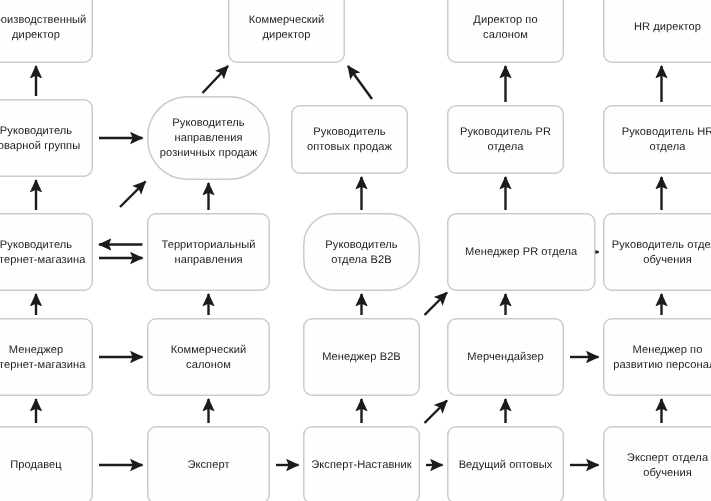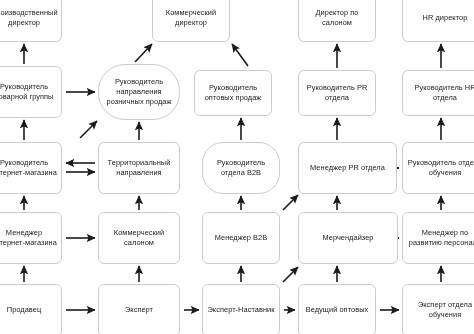--- a/index.html
+++ b/index.html
@@ -137,21 +137,21 @@
       </div>
       <div class="node" style="left: -14px; top: 212px; width: 76px; height: 52px;">
         <span>Менеджер интернет-магазина</span>
       </div>
       <div class="node" style="left: 98px; top: 212px; width: 82px; height: 52px;">
         <span>Коммерческий салоном</span>
       </div>
       <div class="node" style="left: 202px; top: 212px; width: 78px; height: 52px;">
         <span>Менеджер B2B</span>
       </div>
-      <div class="node" style="left: 298px; top: 212px; width: 100px; height: 52px;">
+      <div class="node" style="left: 298px; top: 212px; width: 78px; height: 52px;">
         <span>Мерчендайзер</span>
       </div>
       <div class="node" style="left: 402px; top: 212px; width: 86px; height: 52px;">
         <span>Менеджер по развитию персонала</span>
       </div>
       <div class="node" style="left: -14px; top: 284px; width: 76px; height: 52px;">
         <span>Продавец</span>
       </div>
       <div class="node" style="left: 98px; top: 284px; width: 82px; height: 52px;">
         <span>Эксперт</span>

